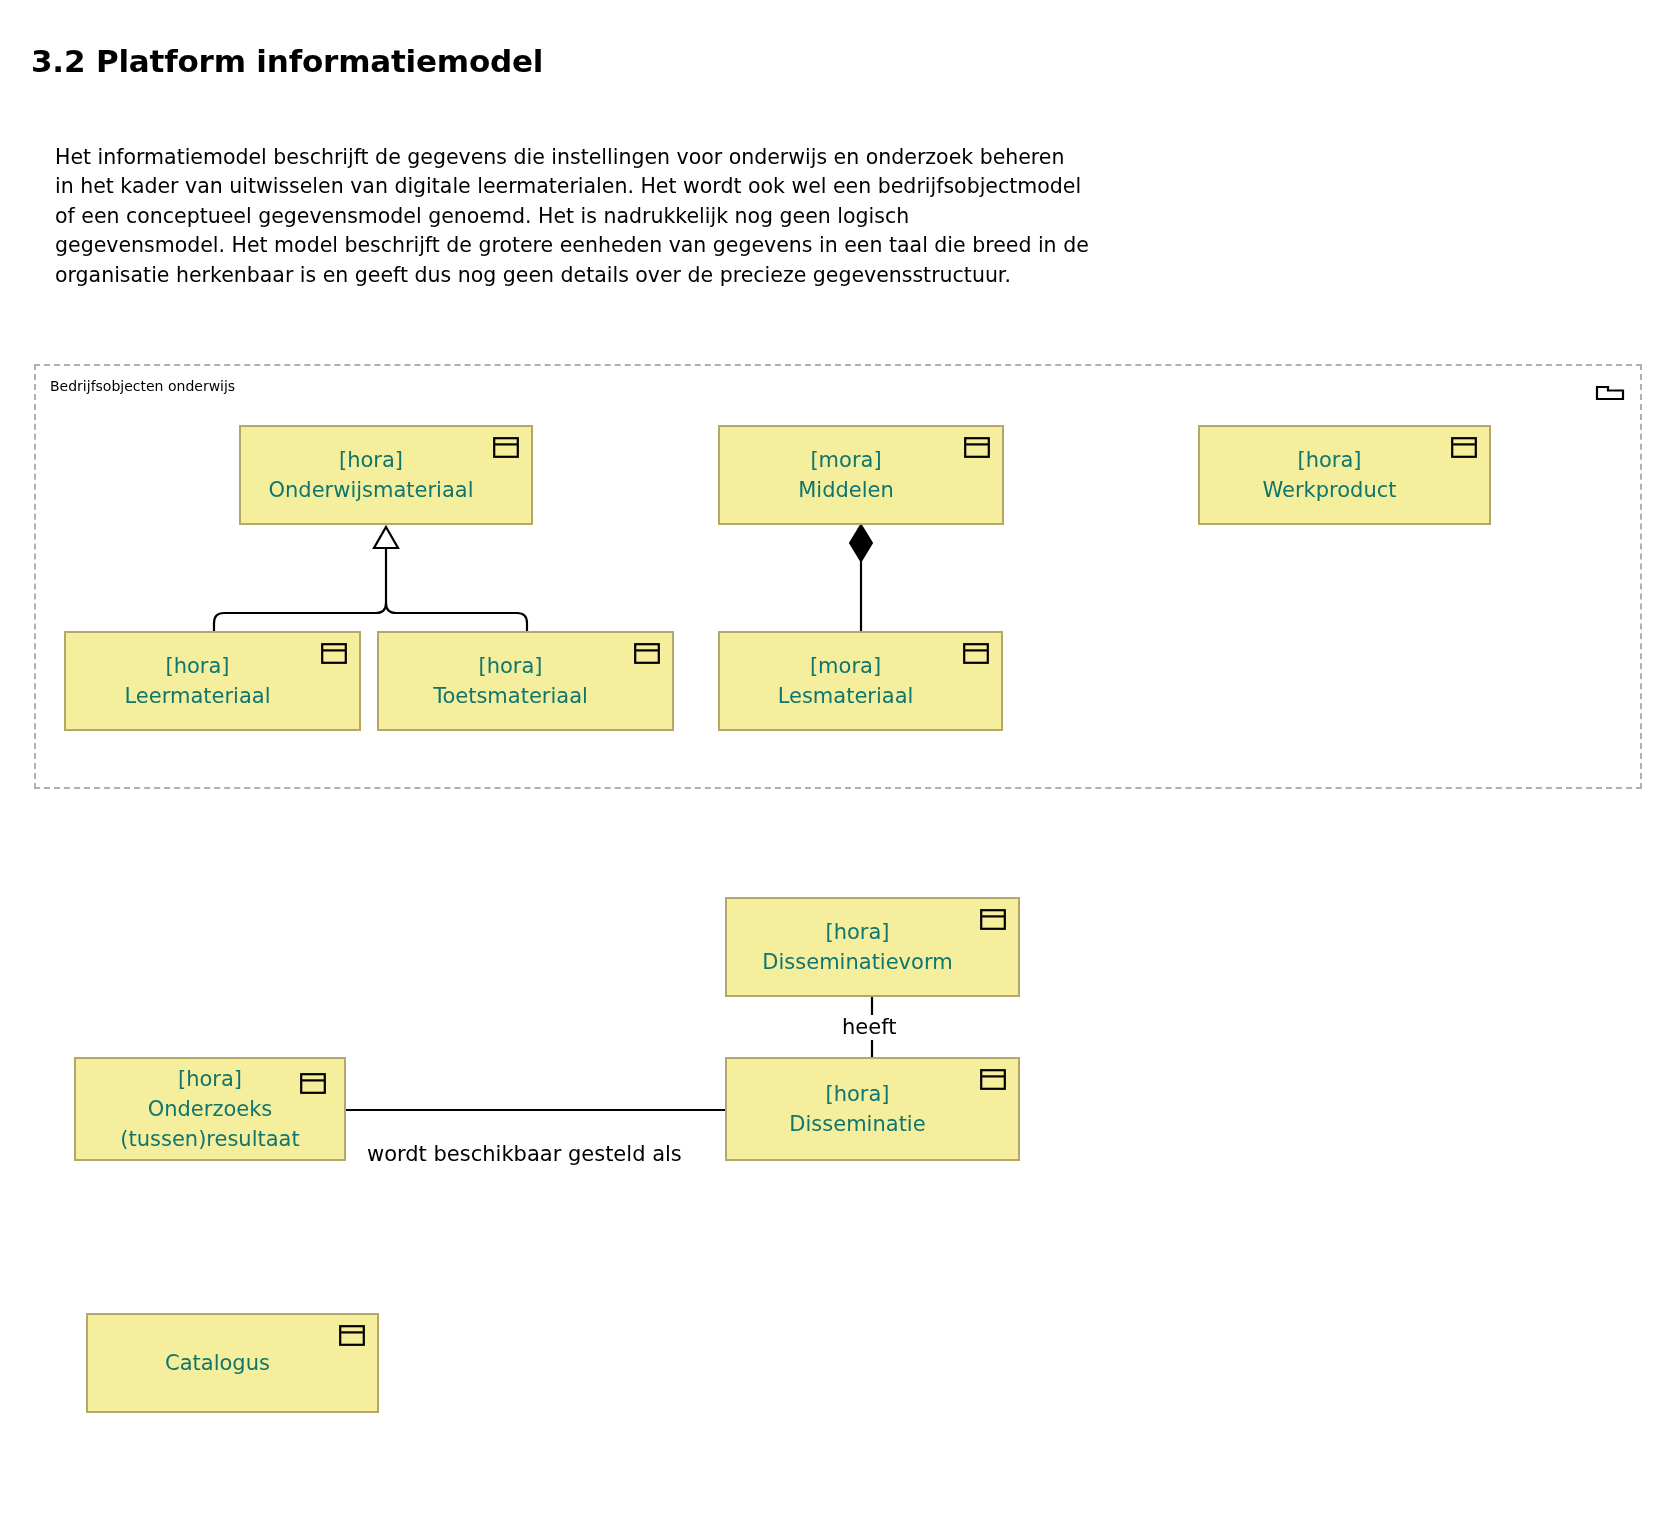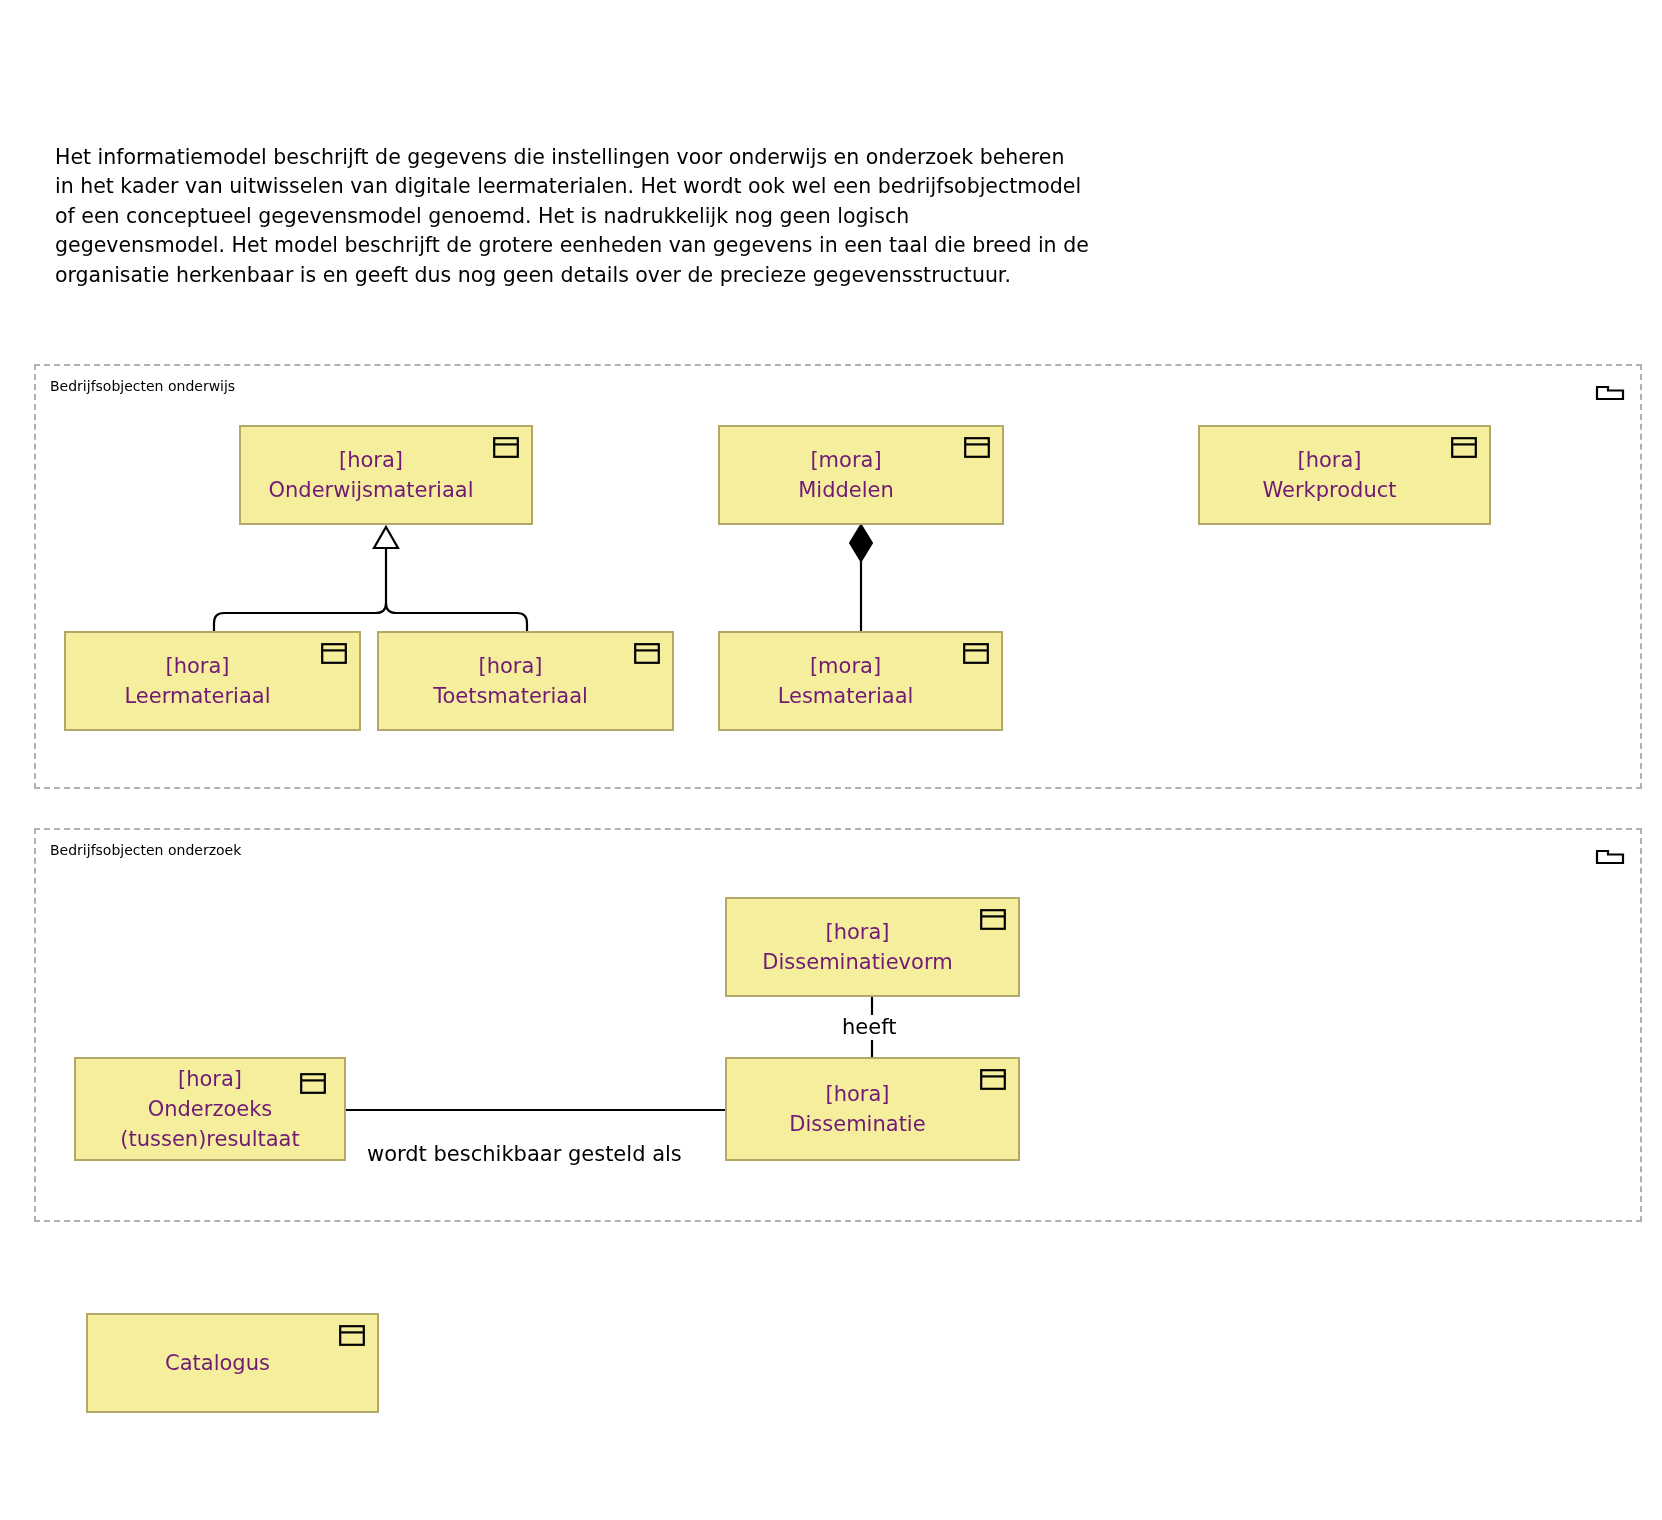--- a/index.html
+++ b/index.html
@@ -76,21 +76,21 @@
     box-sizing: border-box;
     background: #f5ee9c;
     border: 2px solid #b3a76a;
     display: flex;
     flex-direction: column;
     align-items: center;
     justify-content: center;
     text-align: center;
     font-size: 21px;
     line-height: 30px;
-    color: #701a75;
+    color: #0f766e;
     z-index: 3;
   }
   .node .node-label {
     white-space: pre-line;
     padding: 0 36px 0 6px;
   }
   .node.label-pad-none .node-label {
     padding: 0 6px;
   }
   .obj-icon {
@@ -118,20 +118,21 @@
     white-space: nowrap;
     z-index: 4;
     padding: 0 4px;
   }
 </style>
 </head>
 <body>
 
 <div id="page">
 
+  <h1 class="page-title">3.2 Platform informatiemodel</h1>
 
   <p class="intro-para">Het informatiemodel beschrijft de gegevens die instellingen voor onderwijs en onderzoek beheren
 in het kader van uitwisselen van digitale leermaterialen. Het wordt ook wel een bedrijfsobjectmodel
 of een conceptueel gegevensmodel genoemd. Het is nadrukkelijk nog geen logisch
 gegevensmodel. Het model beschrijft de grotere eenheden van gegevens in een taal die breed in de
 organisatie herkenbaar is en geeft dus nog geen details over de precieze gegevensstructuur.</p>
 
   <div class="group" style="left:34px; top:364px; width:1608px; height:425px;">
     <div class="group-title">Bedrijfsobjecten onderwijs</div>
     <svg class="folder-icon" viewBox="0 0 30 24">
@@ -202,26 +203,20 @@
     <path d="M196,88 Q196,98 186,98 L34,98 Q24,98 24,108 L24,120" fill="none" stroke="#000" stroke-width="2.2"></path>
 
     <path d="M196,88 Q196,98 206,98 L327,98 Q337,98 337,108 L337,120" fill="none" stroke="#000" stroke-width="2.2"></path>
   </svg>
 
   <svg class="conn" style="left:836px; top:520px; width:50px; height:115px;" viewBox="0 0 50 115">
     <path d="M25,5 L36,23 L25,41 L14,23 Z" fill="#000" stroke="#000" stroke-width="2"></path>
     <path d="M25,41 L25,113" fill="none" stroke="#000" stroke-width="2.2"></path>
   </svg>
 
-  <div class="group" style="left:34px; top:828px; width:1608px; height:394px;">
-    <div class="group-title">Bedrijfsobjecten onderzoek</div>
-    <svg class="folder-icon" viewBox="0 0 30 24">
-      <path d="M2,21 L2,9 L13,9 L13,12.5 L28,12.5 L28,21 Z" fill="none" stroke="#000" stroke-width="2.2"></path>
-    </svg>
-  </div>
 
   <div class="node" style="left:725px; top:897px; width:295px; height:100px;">
     <svg class="obj-icon" viewBox="0 0 26 21">
       <rect x="1.2" y="1.2" width="23.6" height="18.6" fill="none" stroke="#000" stroke-width="2.2"></rect>
       <line x1="1.2" y1="7.4" x2="24.8" y2="7.4" stroke="#000" stroke-width="2.2"></line>
     </svg>
     <span class="node-label">[hora]
 Disseminatievorm</span>
   </div>
 

